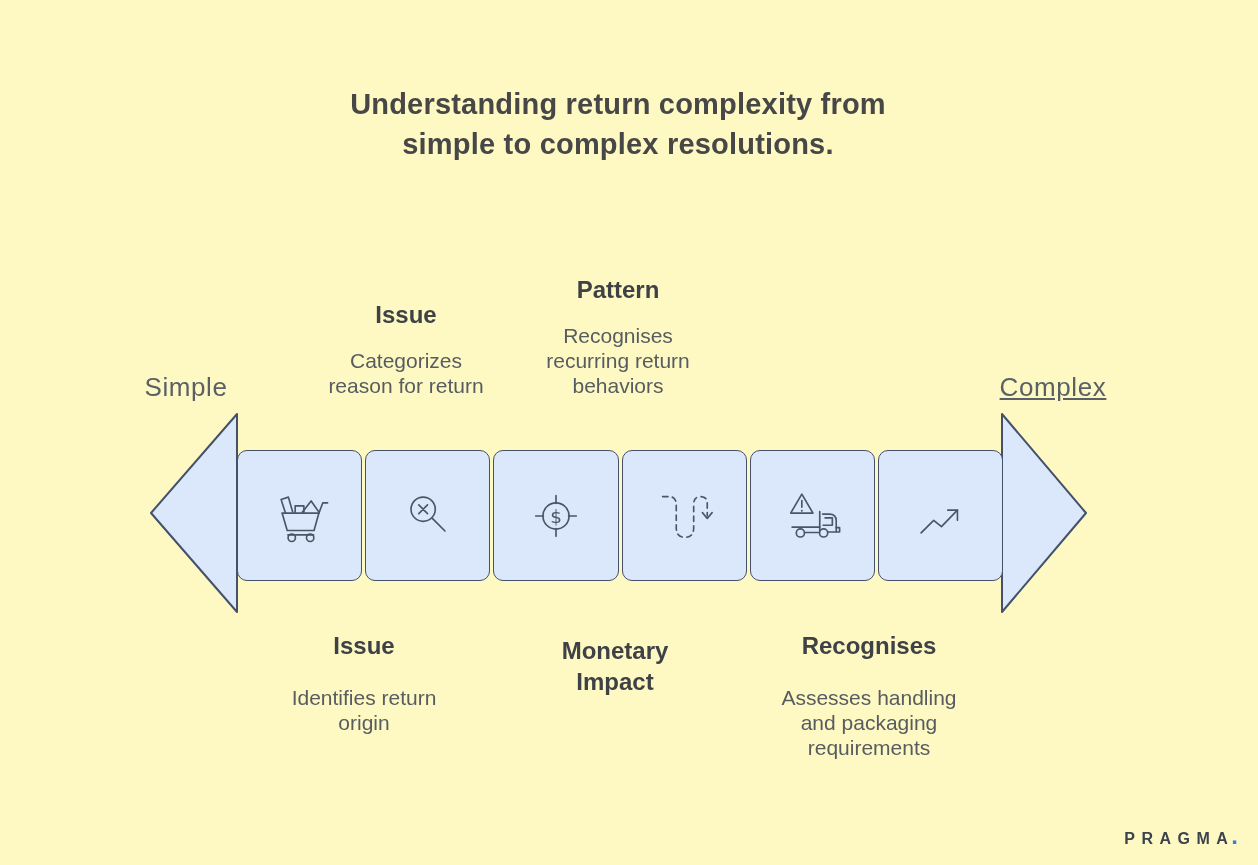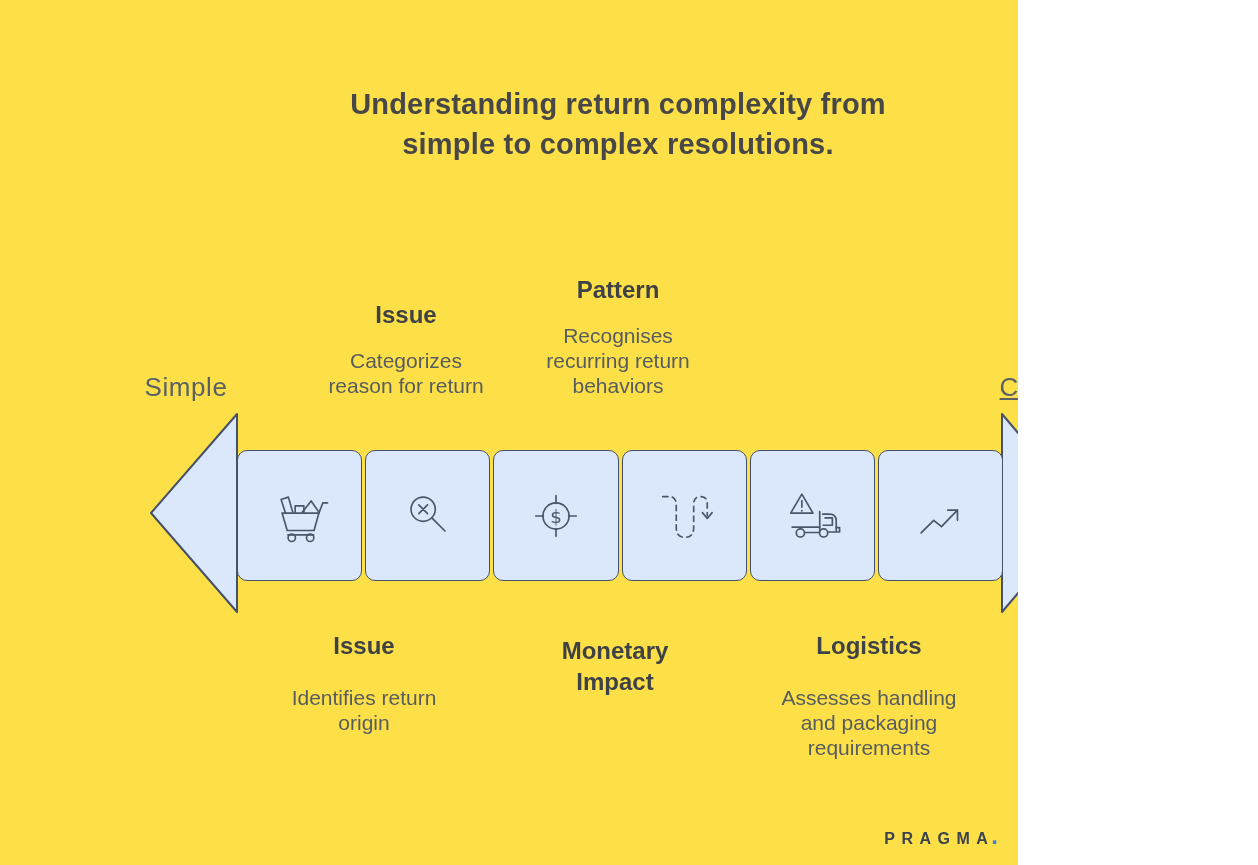--- a/index.html
+++ b/index.html
@@ -1,17 +1,17 @@
 <!DOCTYPE html>
 <html style="--box-fill: #dbe7fa; --box-stroke: #45506a; --icon-stroke: #4a5568; --title-color: #474747; --heading-color: #3e4145; --body-color: #575c61; --endpoint-color: #5a6066; --logo-color: #3c424e; --logo-dot: #4677e8;"><head>
 <meta charset="utf-8">
 <style>
   html,body{margin:0;padding:0;background:#ffffff;}
   body{font-family:"Liberation Sans",sans-serif;}
-  .canvas{position:relative;width:1018px;height:865px;background:#fde047;overflow:hidden;}
+  .canvas{position:relative;width:1258px;height:865px;background:#fef9c3;overflow:hidden;}
 
   .title{position:absolute;top:84px;left:0;width:1236px;text-align:center;
          font-size:29px;font-weight:700;line-height:40px;letter-spacing:.2px;
          color:var(--title-color,#474747);}
 
   .endpoint{position:absolute;top:372px;transform:translateX(-50%);
             font-size:26px;letter-spacing:.6px;color:var(--endpoint-color,#5a6066);white-space:nowrap;}
   .endpoint.left{left:186px;}
   .endpoint.right{left:1053px;text-decoration:underline;}
 
@@ -144,21 +144,21 @@
   </div>
 
   <div class="stage-label bottom" id="label-source">
     <h3>Issue</h3>
     <p>Identifies return origin</p>
   </div>
   <div class="stage-label bottom" id="label-monetary">
     <h3 class="wrap2">Monetary Impact</h3>
   </div>
   <div class="stage-label bottom" id="label-logistics">
-    <h3>Logistics</h3>
+    <h3>Recognises</h3>
     <p>Assesses handling and packaging requirements</p>
   </div>
 
   <div class="logo">
     <span>PRAGMA</span><span class="dot">.</span>
   </div>
 
 </div>
 
 </body></html>

